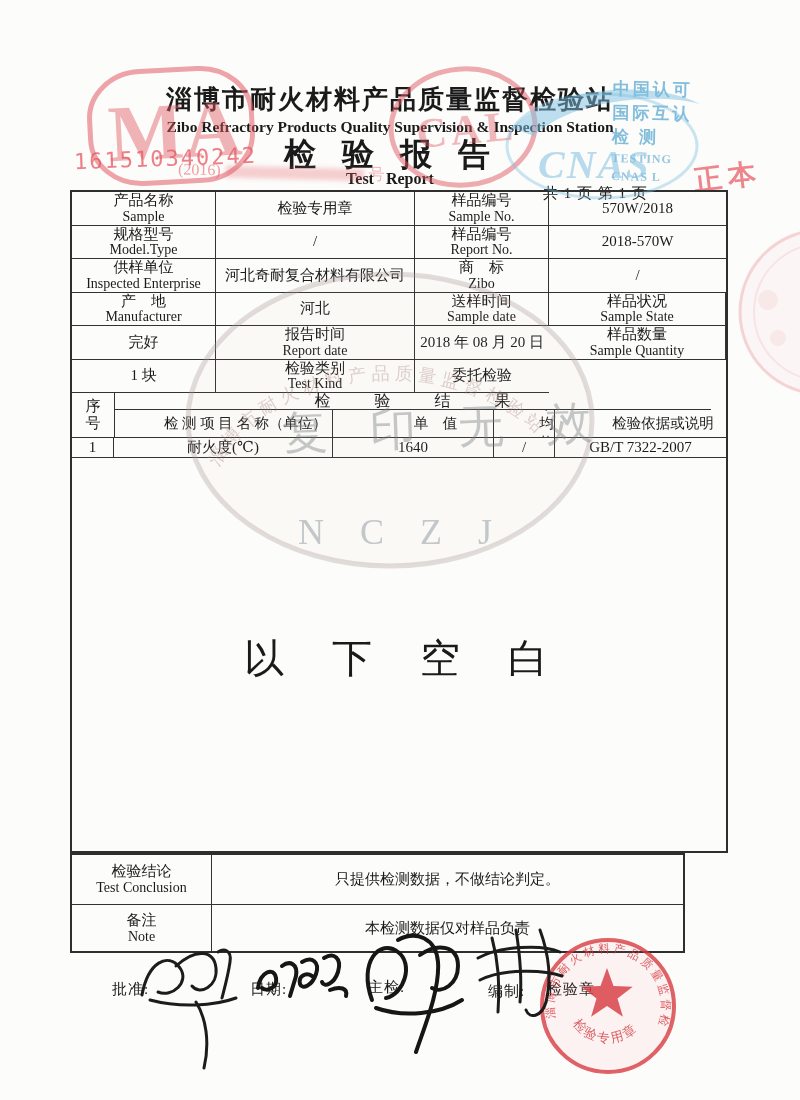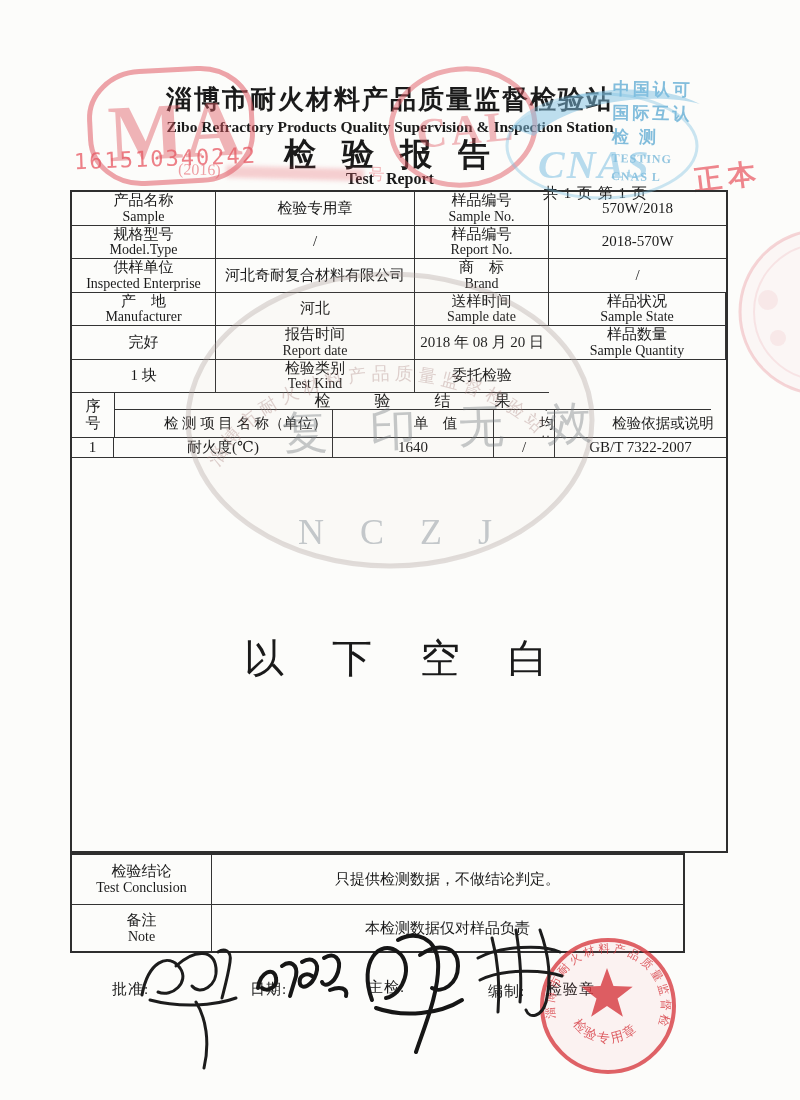--- a/index.html
+++ b/index.html
@@ -95,21 +95,21 @@
       </div>
     <div class="c val lc">2018-570W</div>
 
     <div class="c">
         <div class="lbl-cn">供样单位</div>
         <div class="lbl-en">Inspected Enterprise</div>
       </div>
     <div class="c val">河北奇耐复合材料有限公司</div>
     <div class="c">
         <div class="lbl-cn">商　标</div>
-        <div class="lbl-en">Brand</div>
+        <div class="lbl-en">Zibo</div>
       </div>
     <div class="c val lc">/</div>
 
     <div class="c">
         <div class="lbl-cn">产　地</div>
         <div class="lbl-en">Manufacturer</div>
       </div>
     <div class="c val">河北</div>
     <div class="c">
         <div class="lbl-cn">送样时间</div>

